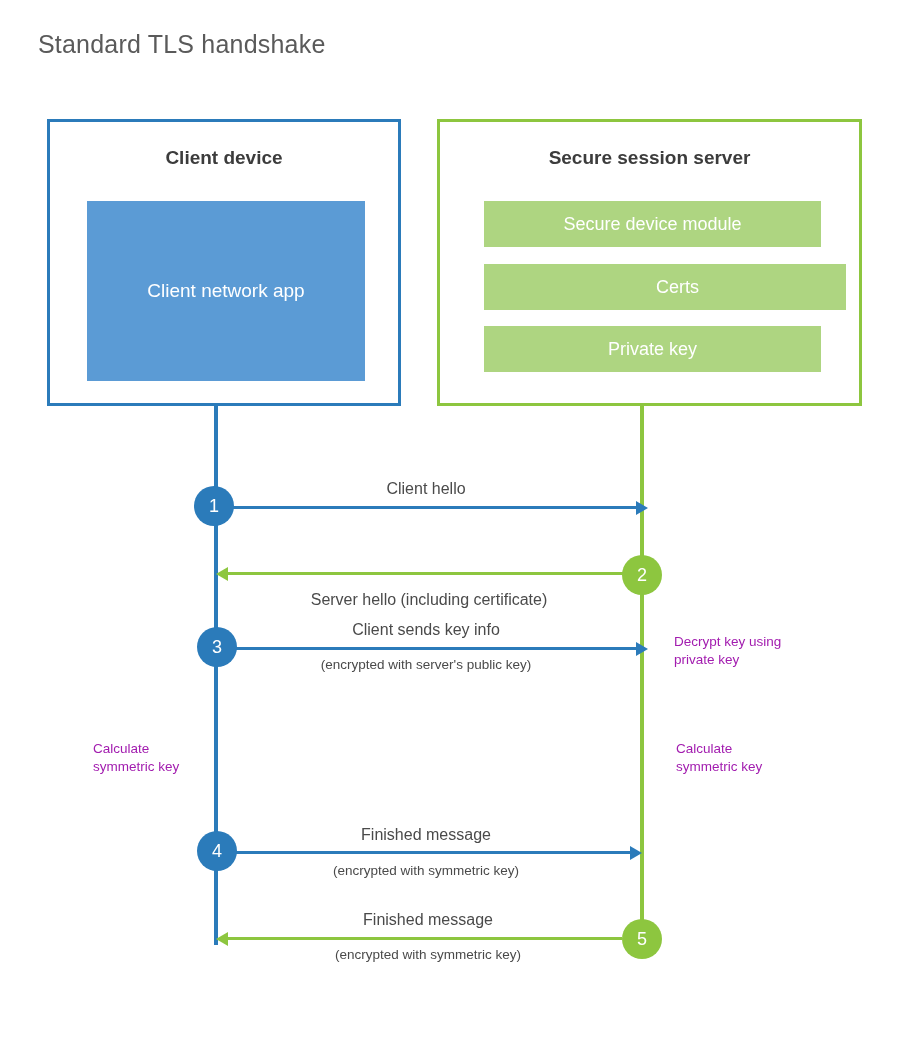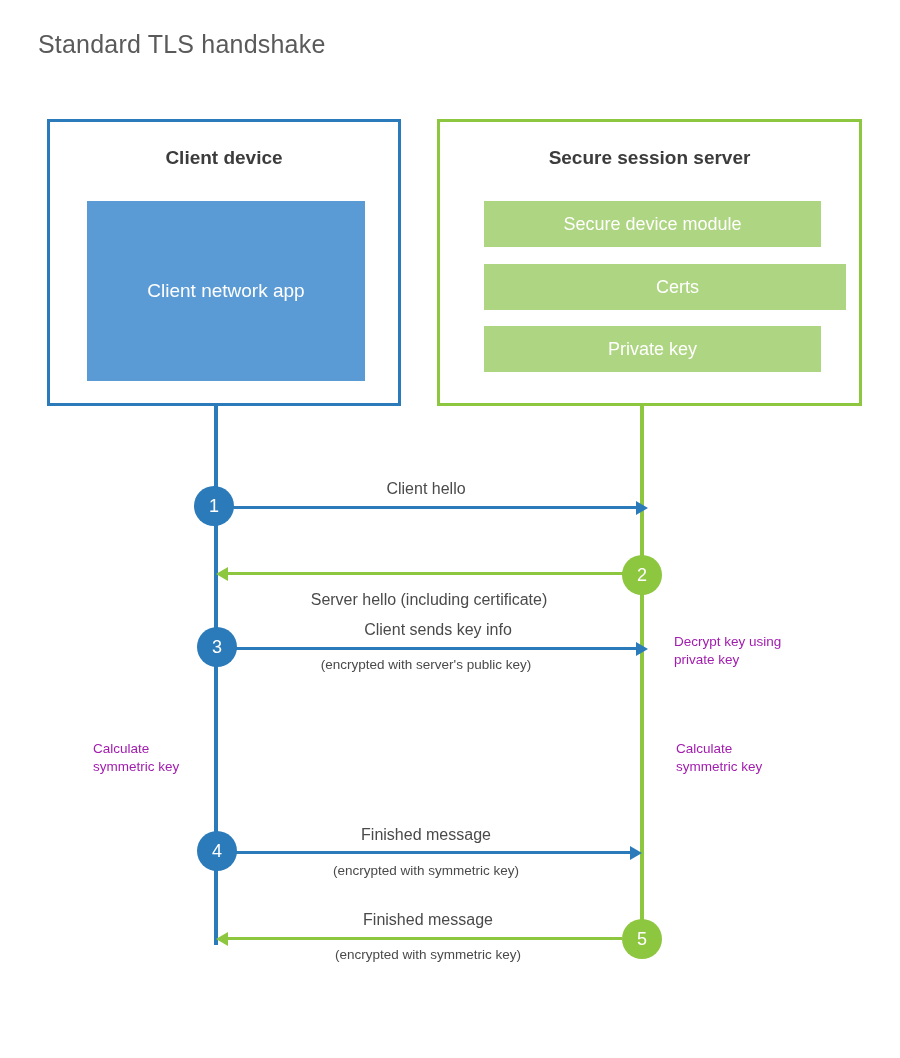--- a/index.html
+++ b/index.html
@@ -186,21 +186,21 @@
 <div class="msg-label" style="left:216px; top:480px; width:420px;">Client hello</div>
 <div class="step-badge badge-blue" style="left:194px; top:486px;">1</div>
 
 <div class="arrow-line arrow-green" style="left:220px; top:572px; width:418px;"></div>
 <div class="arrow-head head-left-green" style="left:216px; top:566.5px;"></div>
 <div class="msg-label" style="left:220px; top:551px; width:418px;margin-top:40px;">Server hello (including certificate)</div>
 <div class="step-badge badge-green" style="left:622px; top:555px;">2</div>
 
 <div class="arrow-line arrow-blue" style="left:216px; top:647px; width:424px;"></div>
 <div class="arrow-head head-right-blue" style="left:636px; top:641.5px;"></div>
-<div class="msg-label" style="left:228px; top:621px; width:420px;">Client sends key info</div>
+<div class="msg-label" style="left:216px; top:621px; width:420px;">Client sends key info</div>
 <div class="msg-sub" style="left:216px; top:657px; width:420px;">(encrypted with server's public key)</div>
 <div class="step-badge badge-blue" style="left:197px; top:627px;">3</div>
 
 <div class="side-note" style="left:674px; top:633px;">
   <div>Decrypt key using</div>
   <div>private key</div>
 </div>
 
 <div class="side-note" style="left:93px; top:740px;">
   <div>Calculate</div>

